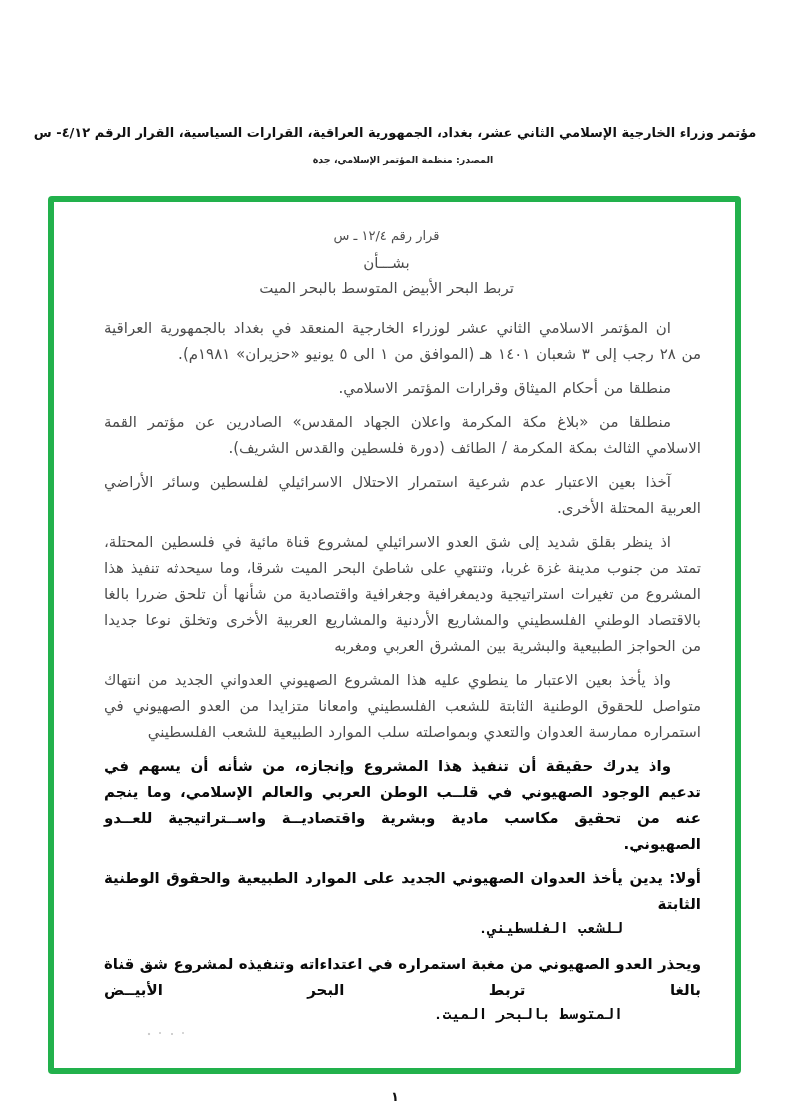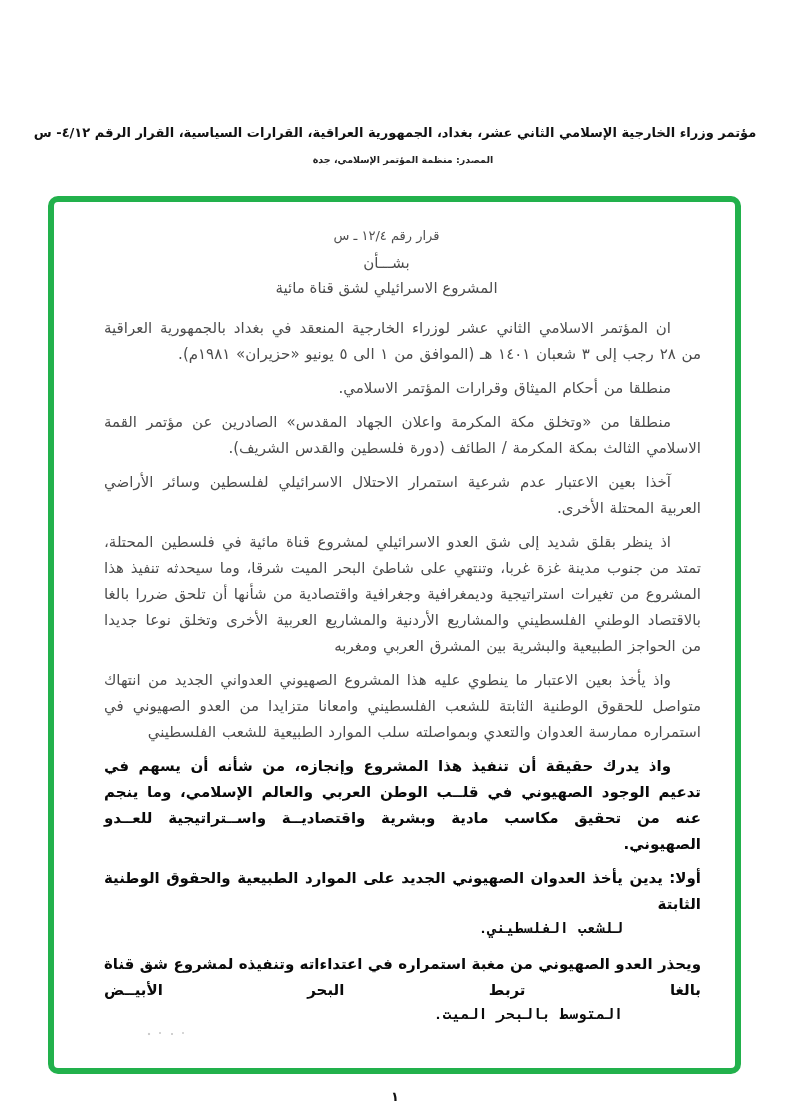--- a/index.html
+++ b/index.html
@@ -7,21 +7,21 @@
   .page{position:relative;width:790px;height:1101px;background:#fff;margin-top:44px;}
 
   
   .hdr1{position:absolute;top:81px;left:0;right:0;text-align:center;direction:rtl;
         font-weight:bold;font-size:13px;color:#111;letter-spacing:0;}
   .hdr2{position:absolute;top:110px;left:16px;right:0;text-align:center;direction:rtl;
         font-weight:bold;font-size:9.5px;color:#222;}
 
   
   .doc-box{position:absolute;left:48px;top:152px;width:693px;height:878px;
-           border:6px solid #22b14c;border-radius:10px;box-sizing:border-box;
+           border:6px solid #22b14c;border-radius:4px;box-sizing:border-box;
            overflow:hidden;background:#fff;}
 
   .doc-content{position:absolute;top:20px;right:34px;left:50px;direction:rtl;
                font-size:15px;color:#222;}
 
   
   .faded{color:#4d4d4d;filter:blur(0.3px);}
   
   .dark{color:#0a0a0a;font-weight:bold;}
 
@@ -59,26 +59,26 @@
 
   <div class="hdr1">مؤتمر وزراء الخارجية الإسلامي الثاني عشر، بغداد، الجمهورية العراقية، القرارات السياسية، القرار الرقم ٤/١٢- س</div>
   <div class="hdr2">المصدر: منظمة المؤتمر الإسلامي، جدة</div>
 
   <div class="doc-box" style="border-color: rgb(34, 177, 76);">
     <div class="doc-content">
 
       <div class="title-block faded">
         <div class="t1">قرار رقم ١٢/٤ ـ س</div>
         <div class="t-l">بشـــأن</div>
-        <div class="t-l">المشروع الاسرائيلي لشق قناة مائية</div>
+        <div class="t-l">تربط البحر الأبيض المتوسط بالبحر الميت</div>
       </div>
 
       <p class="para faded indent">ان المؤتمر الاسلامي الثاني عشر لوزراء الخارجية المنعقد في بغداد بالجمهورية العراقية من ٢٨ رجب إلى ٣ شعبان ١٤٠١ هـ (الموافق من ١ الى ٥ يونيو «حزيران» ١٩٨١م).</p>
       <p class="para faded indent">منطلقا من أحكام الميثاق وقرارات المؤتمر الاسلامي.</p>
-      <p class="para faded indent">منطلقا من «وتخلق مكة المكرمة واعلان الجهاد المقدس» الصادرين عن مؤتمر القمة الاسلامي الثالث بمكة المكرمة / الطائف (دورة فلسطين والقدس الشريف).</p>
+      <p class="para faded indent">منطلقا من «بلاغ مكة المكرمة واعلان الجهاد المقدس» الصادرين عن مؤتمر القمة الاسلامي الثالث بمكة المكرمة / الطائف (دورة فلسطين والقدس الشريف).</p>
       <p class="para faded indent">آخذا بعين الاعتبار عدم شرعية استمرار الاحتلال الاسرائيلي لفلسطين وسائر الأراضي العربية المحتلة الأخرى.</p>
       <p class="para faded indent">اذ ينظر بقلق شديد إلى شق العدو الاسرائيلي لمشروع قناة مائية في فلسطين المحتلة، تمتد من جنوب مدينة غزة غربا، وتنتهي على شاطئ البحر الميت شرقا، وما سيحدثه تنفيذ هذا المشروع من تغيرات استراتيجية وديمغرافية وجغرافية واقتصادية من شأنها أن تلحق ضررا بالغا بالاقتصاد الوطني الفلسطيني والمشاريع الأردنية والمشاريع العربية الأخرى وتخلق نوعا جديدا من الحواجز الطبيعية والبشرية بين المشرق العربي ومغربه</p>
       <p class="para faded indent">واذ يأخذ بعين الاعتبار ما ينطوي عليه هذا المشروع الصهيوني العدواني الجديد من انتهاك متواصل للحقوق الوطنية الثابتة للشعب الفلسطيني وامعانا متزايدا من العدو الصهيوني في استمراره ممارسة العدوان والتعدي وبمواصلته سلب الموارد الطبيعية للشعب الفلسطيني</p>
 
       <p class="para dark indent">واذ يدرك حقيقة أن تنفيذ هذا المشروع وإنجازه، من شأنه أن يسهم في تدعيم الوجود الصهيوني في قلــب الوطن العربي والعالم الإسلامي، وما ينجم عنه من تحقيق مكاسب مادية وبشرية واقتصاديــة واســتراتيجية للعــدو الصهيوني.</p>
 
 
       <div class="clause dark">
         <span class="cl-line1">أولا: يدين يأخذ العدوان الصهيوني الجديد على الموارد الطبيعية والحقوق الوطنية الثابتة</span>
         <span class="cl-cont ind-78">للشعب الفلسطيني.</span>

